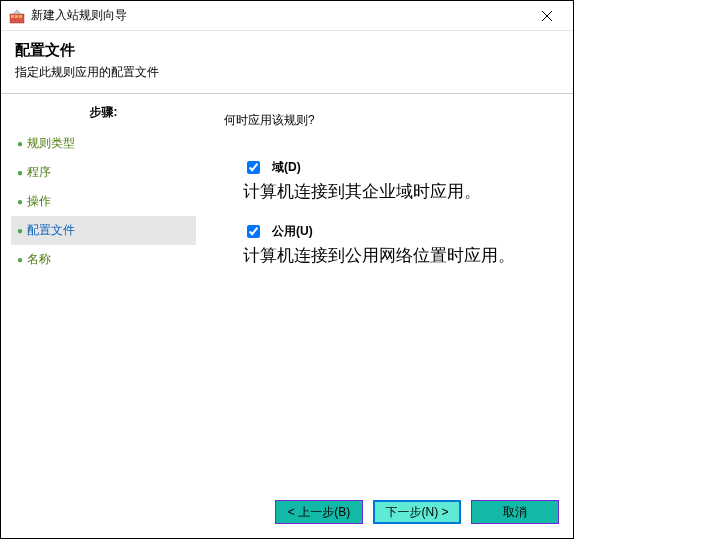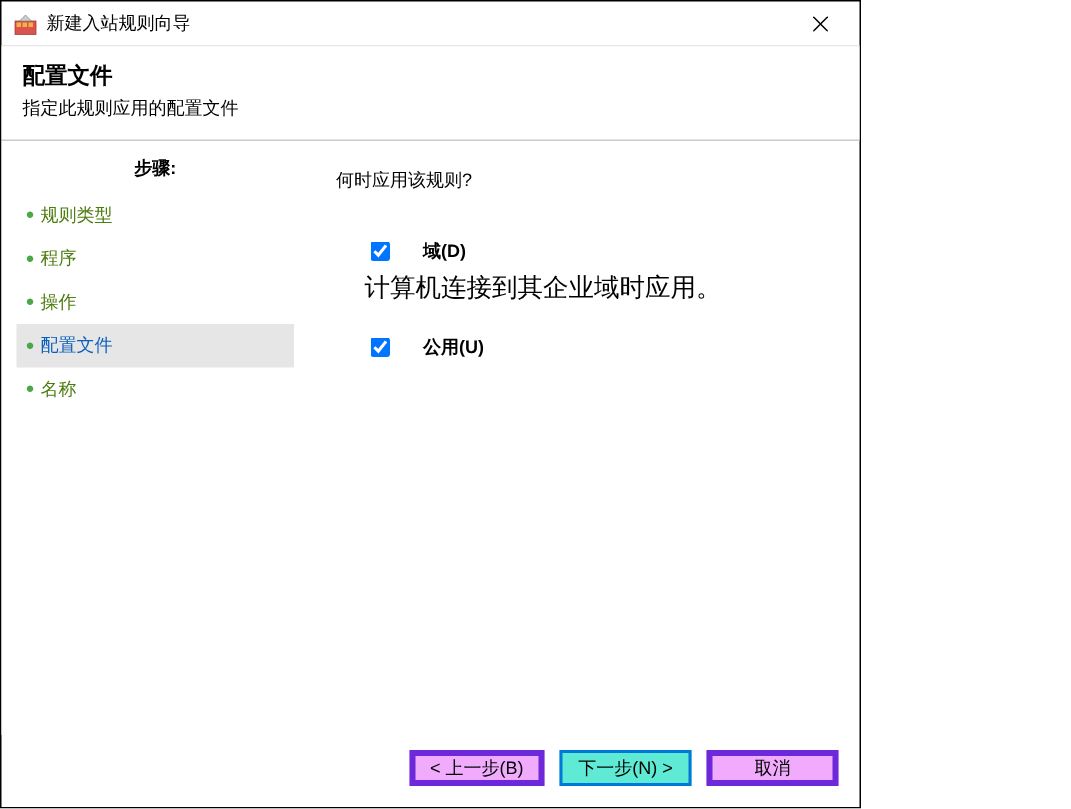--- a/index.html
+++ b/index.html
@@ -106,21 +106,21 @@
   .content-question {
     font-size: 12px;
     margin-bottom: 30px;
   }
   .cb-row {
     margin-bottom: 20px;
   }
   .cb-line {
     display: flex;
     align-items: center;
-    gap: 22px;
+    gap: 12px;
     padding-left: 23px;
   }
   .cb-line input[type="checkbox"] {
     margin: 0;
     width: 13px;
     height: 13px;
   }
   .cb-label {
     font-weight: bold;
     font-size: 12px;
@@ -132,22 +132,22 @@
   }
   .footer {
     padding: 10px 14px 14px 14px;
     display: flex;
     justify-content: flex-end;
     gap: 10px;
   }
   .btn {
     min-width: 88px;
     height: 24px;
-    border: 4px solid #6d28d9;
-    background: #f0abfc;
+    border: 1px solid #6d28d9;
+    background: #14b8a6;
     font-size: 12px;
     font-family: inherit;
     padding: 0 10px;
     cursor: pointer;
     display: inline-flex;
     align-items: center;
     justify-content: center;
   }
   .btn.primary {
     border: 2px solid #0078d7;
@@ -222,20 +222,21 @@
         </label>
         <div class="cb-desc">计算机连接到其企业域时应用。</div>
       </div>
 
 
       <div class="cb-row">
         <label class="cb-line">
           <input type="checkbox" checked="" style="">
           <span class="cb-label">公用(U)</span>
         </label>
+        <div class="cb-desc">计算机连接到公用网络位置时应用。</div>
       </div>
     </div>
 
   </div>
 
   <div class="footer">
     <button class="btn">&lt; 上一步(B)</button>
     <button class="btn primary">下一步(N) &gt;</button>
     <button class="btn">取消</button>
   </div>

